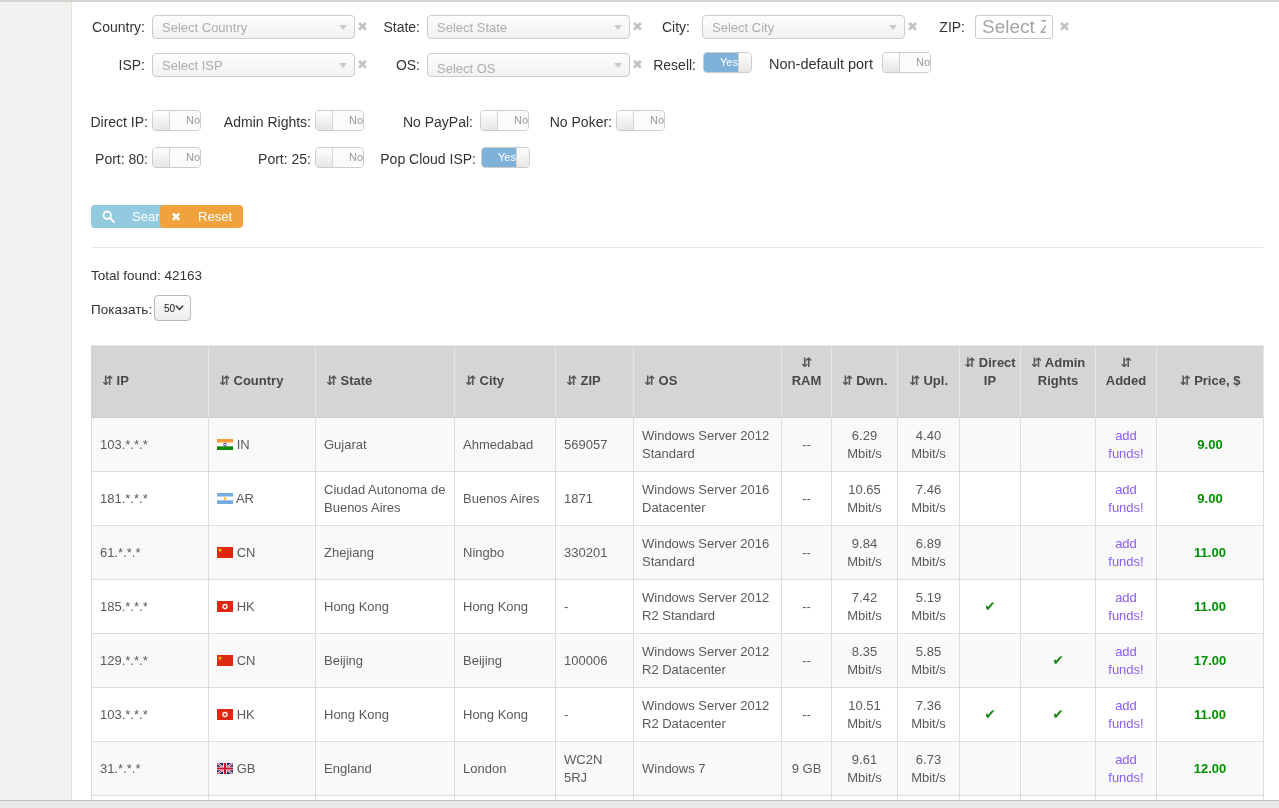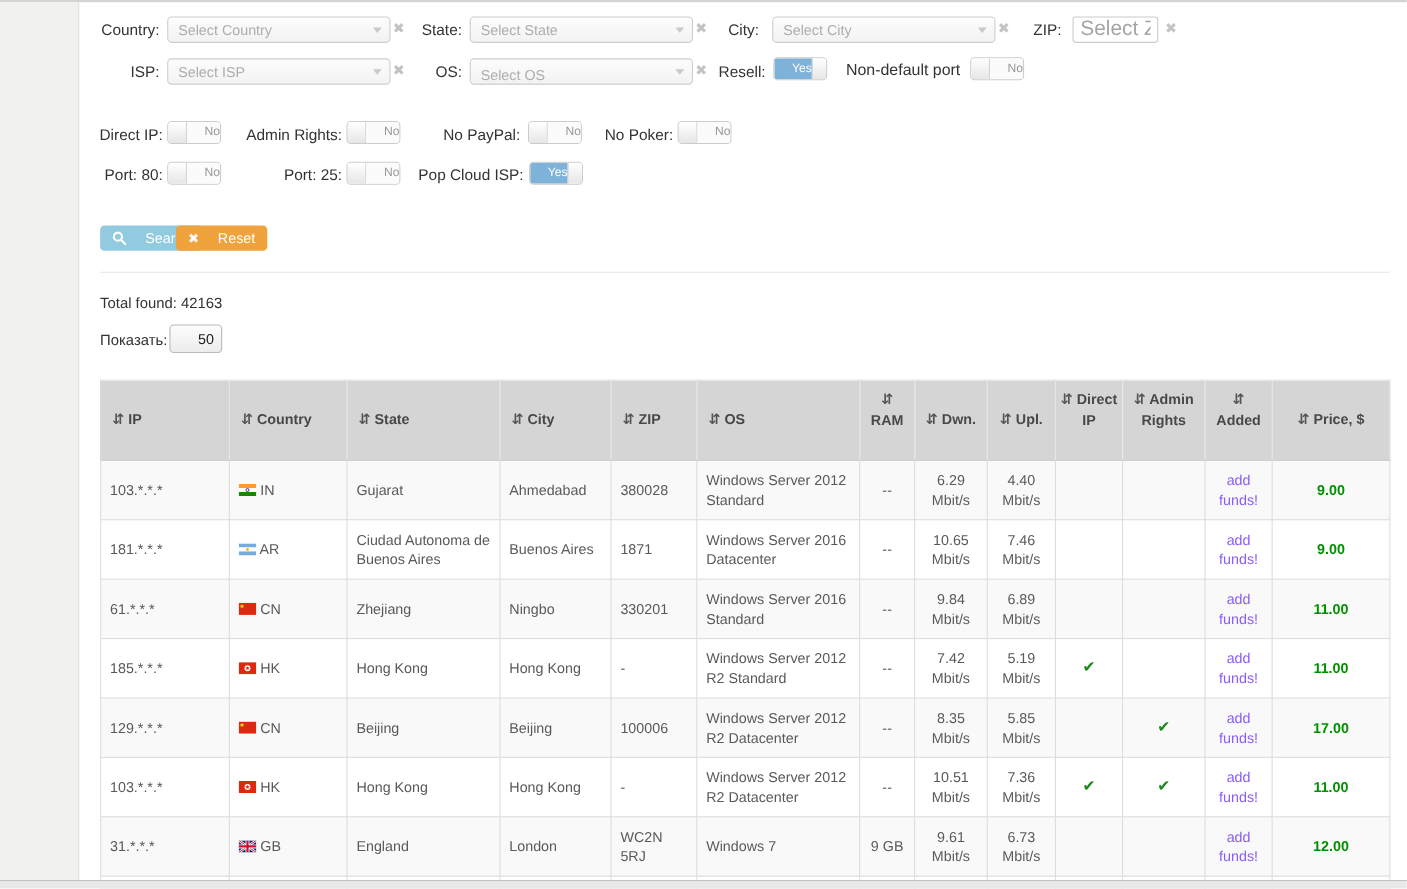--- a/index.html
+++ b/index.html
@@ -43,23 +43,23 @@
   .btn { position:absolute; top:205px; height:23px; border:none; border-radius:4px; color:#fff;
          font-size:13px; font-family:inherit; display:inline-flex; align-items:center; gap:17px;
          padding:0 11px; cursor:pointer; }
   .btn-search { left:91px; background:#92cbdf; }
   .btn-reset { left:160px; background:#f0a33d; }
   .btn .xg { font-family:"DejaVu Sans",sans-serif; font-weight:bold; font-size:12px; }
 
   .divider { position:absolute; left:91px; top:247px; width:1172px; height:1px; background:#e7e7e7; }
   .total { position:absolute; left:91px; top:268px; font-size:13.5px; color:#333; }
   .show-label { position:absolute; left:91px; top:302px; font-size:13.5px; color:#333; }
-  .pp-select { position:absolute; left:154px; top:295px; width:48px; height:26px; border:1px solid #b8b8b8;
+  .pp-select { position:absolute; left:154px; top:295px; width:37px; height:26px; border:1px solid #b8b8b8;
                border-radius:4px; background:linear-gradient(#fdfdfd,#ececec); display:flex; align-items:center;
-               justify-content:space-between; padding:0 6px 0 25px; font-size:13px; color:#222; cursor:pointer; }
+               justify-content:space-between; padding:0 6px 0 9px; font-size:10px; color:#222; cursor:pointer; }
 
   
   table { position:absolute; left:91px; top:345px; width:1172px; border-collapse:collapse;
           table-layout:fixed; font-size:13px; }
   thead th { background:#d5d5d5; color:#484848; font-weight:bold; vertical-align:bottom;
              text-align:left; padding:8px 6px 28px 10px; border:1px solid #e6e6e6;
              border-bottom:1px solid #cfcfcf; height:66px; line-height:1.35; cursor:pointer; }
   thead th.c { text-align:center; padding-left:4px; padding-right:4px; }
   tbody td { border:1px solid #ddd; color:#5a5a5a; padding:8px 8px; vertical-align:middle;
              height:54px; line-height:1.35; background:#fff; }
@@ -232,21 +232,21 @@
         <tr>
           <td>103.*.*.*</td>
           <td><span class="flag"><svg viewBox="0 0 16 11">
                 <rect width="16" height="3.7" fill="#f93"></rect>
                 <rect y="3.7" width="16" height="3.6" fill="#fff"></rect>
                 <rect y="7.3" width="16" height="3.7" fill="#128807"></rect>
                 <circle cx="8" cy="5.5" r="1.4" fill="none" stroke="#008" stroke-width="0.7"></circle>
               </svg></span> <span>IN</span></td>
           <td>Gujarat</td>
           <td>Ahmedabad</td>
-          <td>380028</td>
+          <td>569057</td>
           <td>Windows Server 2012 Standard</td>
           <td class="c">--</td>
           <td class="c">6.29 Mbit/s</td>
           <td class="c">4.40 Mbit/s</td>
           <td class="c"></td>
           <td class="c"></td>
           <td class="c"><span class="addfunds">add funds!</span></td>
           <td class="c"><span class="price">9.00</span></td>
         </tr>
         <tr>

